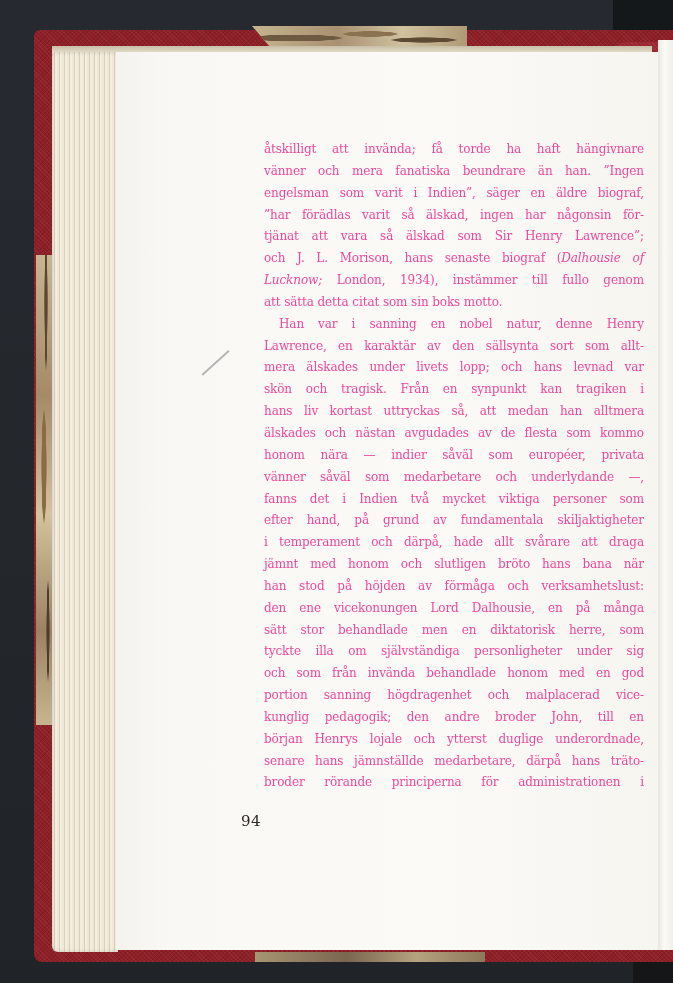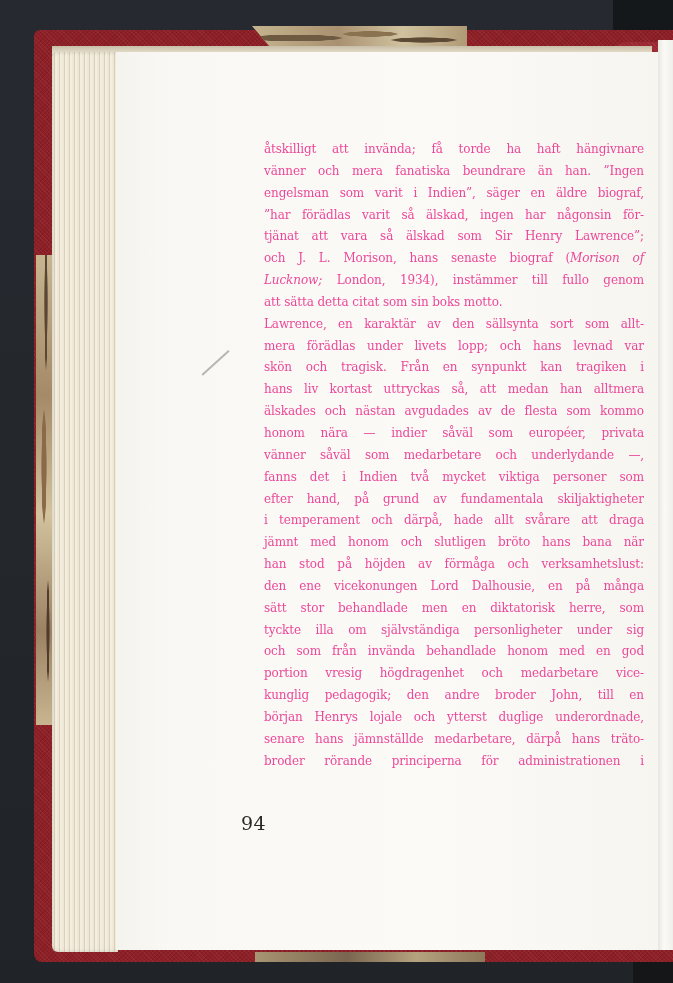--- a/index.html
+++ b/index.html
@@ -95,21 +95,21 @@
     .line {
       display: block; white-space: nowrap;
       text-align: justify; text-align-last: justify;
       letter-spacing: -0.1px;
     }
     .line.last { text-align-last: left; }
     .line.indent { padding-left: 15px; }
     .line i { font-style: italic; }
     .page-number {
       position: absolute; left: 241px; top: 812px;
-      font-size: 19px; color: #2b2826; letter-spacing: 0.5px;
+      font-size: 15px; color: #2b2826; letter-spacing: 0.5px;
     }
   </style>
 </head>
 <body>
 
 <div class="backdrop"></div>
 <div class="backdrop-right"></div>
 <div class="backdrop-right-bottom"></div>
 
 <div class="cover">
@@ -125,40 +125,41 @@
 
 <div class="page"></div>
 <div class="pencil-mark"></div>
 
 <div class="text-block">
   <span class="line">åtskilligt att invända; få torde ha haft hängivnare</span>
   <span class="line">vänner och mera fanatiska beundrare än han. ”Ingen</span>
   <span class="line">engelsman som varit i Indien”, säger en äldre biograf,</span>
   <span class="line">”har förädlas varit så älskad, ingen har någonsin för-</span>
   <span class="line">tjänat att vara så älskad som Sir Henry Lawrence”;</span>
-  <span class="line"><span>och J. L. Morison, hans senaste biograf (</span><i>Morison of</i></span>
+  <span class="line"><span>och J. L. Morison, hans senaste biograf (</span><i>Dalhousie of</i></span>
   <span class="line"><i>Lucknow;</i><span> London, 1934), instämmer till fullo genom</span></span>
   <span class="line last">att sätta detta citat som sin boks motto.</span>
 
+  <span class="line indent">Han var i sanning en nobel natur, denne Henry</span>
   <span class="line">Lawrence, en karaktär av den sällsynta sort som allt-</span>
-  <span class="line">mera förädlas under livets lopp; och hans levnad var</span>
+  <span class="line">mera älskades under livets lopp; och hans levnad var</span>
   <span class="line">skön och tragisk. Från en synpunkt kan tragiken i</span>
   <span class="line">hans liv kortast uttryckas så, att medan han alltmera</span>
   <span class="line">älskades och nästan avgudades av de flesta som kommo</span>
   <span class="line">honom nära — indier såväl som européer, privata</span>
   <span class="line">vänner såväl som medarbetare och underlydande —,</span>
   <span class="line">fanns det i Indien två mycket viktiga personer som</span>
   <span class="line">efter hand, på grund av fundamentala skiljaktigheter</span>
   <span class="line">i temperament och därpå, hade allt svårare att draga</span>
   <span class="line">jämnt med honom och slutligen bröto hans bana när</span>
   <span class="line">han stod på höjden av förmåga och verksamhetslust:</span>
   <span class="line">den ene vicekonungen Lord Dalhousie, en på många</span>
   <span class="line">sätt stor behandlade men en diktatorisk herre, som</span>
   <span class="line">tyckte illa om självständiga personligheter under sig</span>
   <span class="line">och som från invända behandlade honom med en god</span>
-  <span class="line">portion vresig högdragenhet och medarbetare vice-</span>
+  <span class="line">portion sanning högdragenhet och malplacerad vice-</span>
   <span class="line">kunglig pedagogik; den andre broder John, till en</span>
   <span class="line">början Henrys lojale och ytterst duglige underordnade,</span>
   <span class="line">senare hans jämnställde medarbetare, därpå hans träto-</span>
   <span class="line">broder rörande principerna för administrationen i</span>
 </div>
 
 <div class="page-number">94</div>
 
 </body></html>

